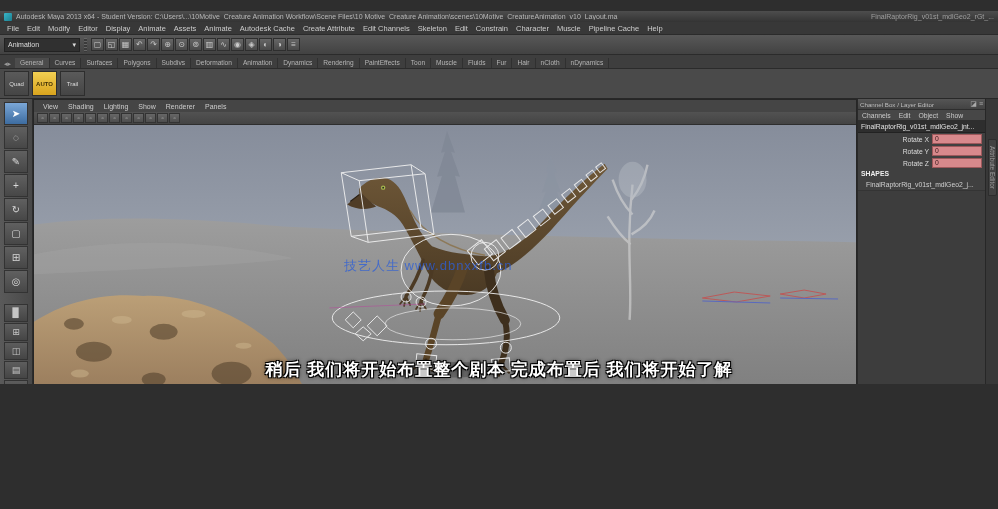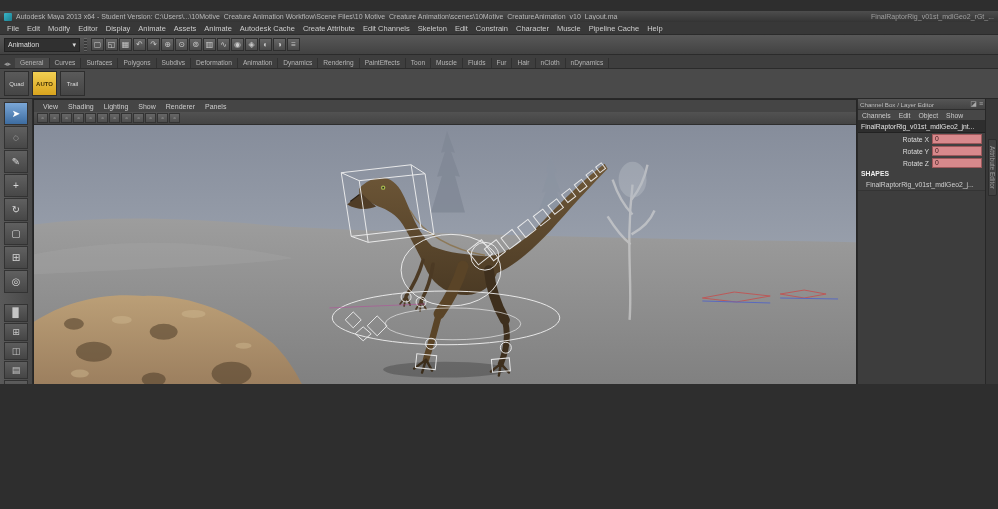--- a/index.html
+++ b/index.html
@@ -402,20 +402,21 @@
             <path d="M322,210 L330,203 338,210 330,217 Z"></path>
           </g>
           <path d="M296,184 L392,180" stroke="#b5499b" stroke-width="1" opacity="0.55" fill="none"></path>
 
           <g transform="translate(14,332)" stroke-width="1.6">
             <path d="M0,0 L11,0" stroke="#c05050"></path>
             <path d="M0,0 L0,-11" stroke="#58a858"></path>
             <path d="M0,0 L-6,5" stroke="#5868c0"></path>
           </g>
         </svg>
+        <div class="watermark">技艺人生 www.dbnxxfb.cn</div>
       </div>
     </div>
 
     <div class="channelbox">
       <div class="cb-header">
         <span class="cb-title">Channel Box / Layer Editor</span>
         <span style="display:flex;gap:2px;">
             <span class="cb-hicon">◪</span>
             <span class="cb-hicon">≡</span>
           </span>
@@ -556,13 +557,14 @@
         <div class="kmark" style="left: 72.9%;"></div>
         <div class="kmark" style="left: 81.2%;"></div>
         <div class="kmark" style="left: 87.6%;"></div>
         <div class="kmark" style="left: 91.9%;"></div>
         <div class="kmark" style="left: 98.4%;"></div>
       </div>
     <div class="range-bottom"></div>
   </div>
   <div class="rangectrl"></div>
 
+  <div class="subtitle">稍后 我们将开始布置整个剧本 完成布置后 我们将开始了解</div>
 </div>
 
 </body></html>

